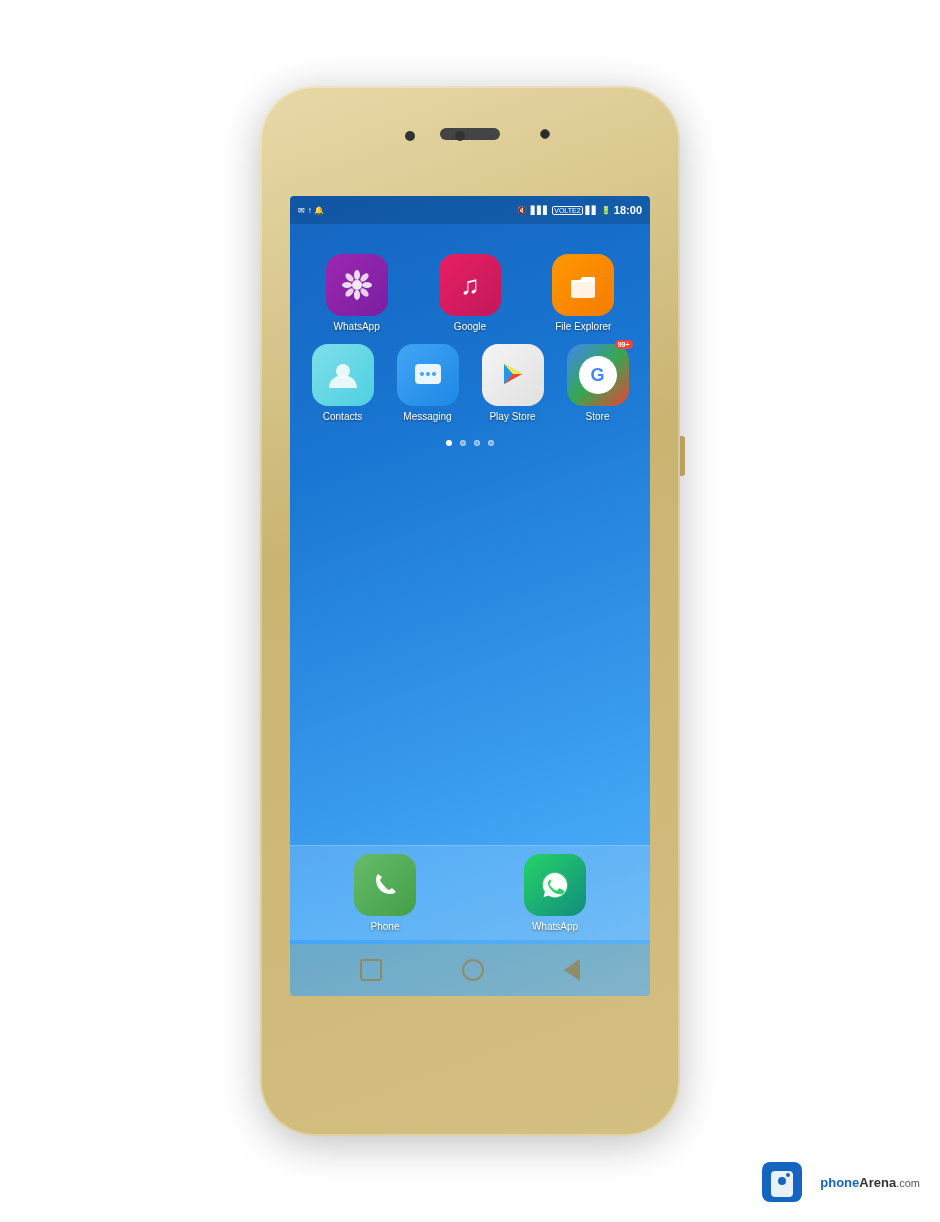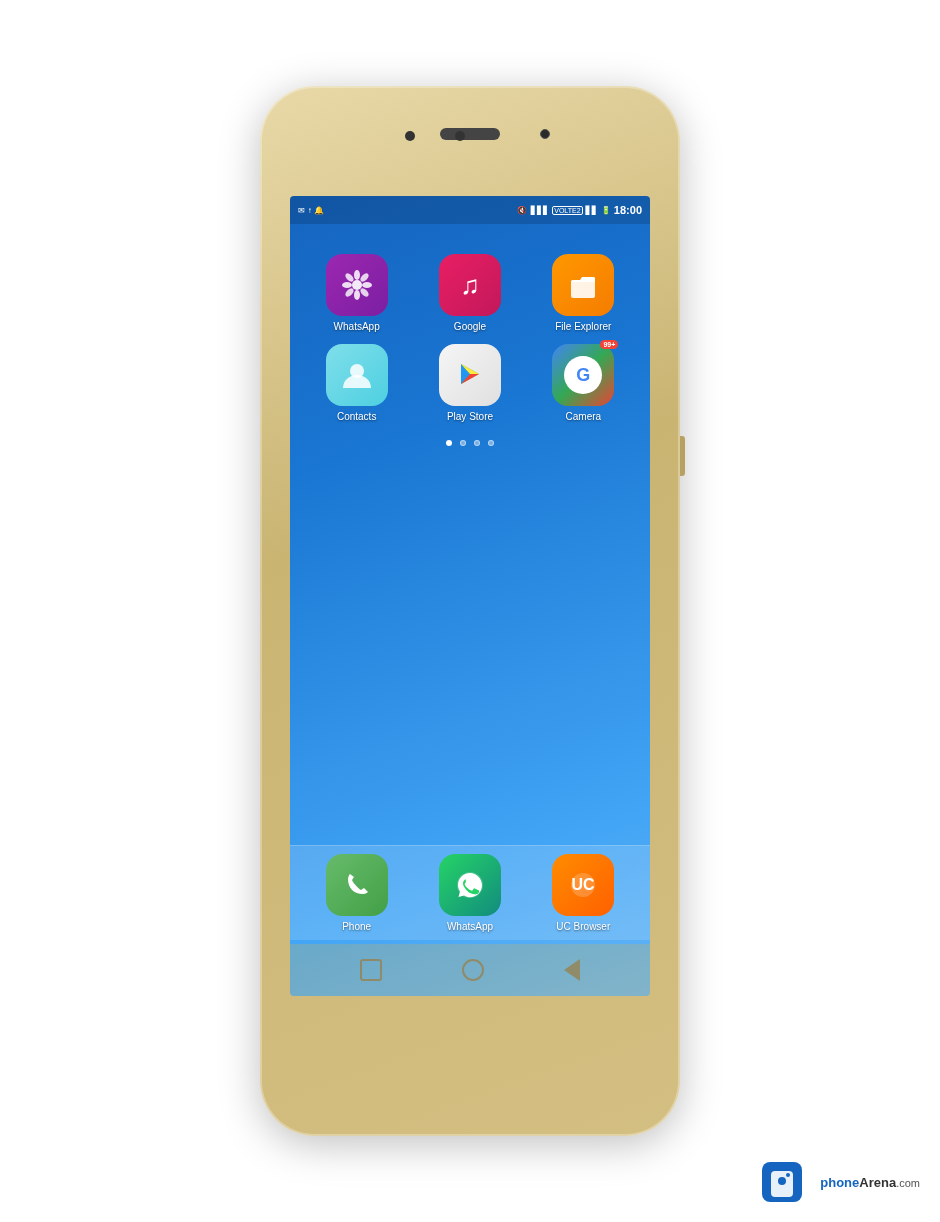--- a/index.html
+++ b/index.html
@@ -434,39 +434,50 @@
           <div class="app-item">
             <div class="app-icon icon-contacts">
               <svg width="34" height="34" viewBox="0 0 34 34" fill="none">
                 <circle cx="17" cy="13" r="7" fill="white" opacity="0.85"></circle>
                 <path d="M3 30 C3 22 10 17 17 17 C24 17 31 22 31 30" fill="white" opacity="0.85"></path>
               </svg>
             </div>
             <span class="app-label">Contacts</span>
           </div>
 
+          <div class="app-item">
+            <div class="app-icon icon-messaging">
+              <svg width="34" height="34" viewBox="0 0 34 34" fill="none">
+                <rect x="4" y="6" width="26" height="20" rx="4" fill="white" opacity="0.9"></rect>
+                <circle cx="11" cy="16" r="2" fill="#42A5F5"></circle>
+                <circle cx="17" cy="16" r="2" fill="#42A5F5"></circle>
+                <circle cx="23" cy="16" r="2" fill="#42A5F5"></circle>
+              </svg>
+            </div>
+            <span class="app-label">Messaging</span>
+          </div>
 
           <div class="app-item">
             <div class="app-icon icon-playstore">
               <svg width="34" height="34" viewBox="0 0 34 34" fill="none">
                 <path d="M8 6 L26 16 L8 26 Z" fill="#4CAF50"></path>
                 <path d="M8 6 L17 16 L8 26 Z" fill="#2196F3"></path>
                 <path d="M8 6 L26 16 L17 16 Z" fill="#FFEB3B"></path>
                 <path d="M8 26 L26 16 L17 16 Z" fill="#F44336"></path>
               </svg>
             </div>
             <span class="app-label">Play Store</span>
           </div>
 
           <div class="app-item">
             <div class="app-icon icon-google" style="background: linear-gradient(135deg, #4285F4 0%, #34A853 50%, #EA4335 100%); position:relative;">
               <div style="background:white; border-radius:50%; width:38px; height:38px; display:flex; align-items:center; justify-content:center; font-size:18px; font-weight:bold; color:#4285F4;">G</div>
               <div class="badge">99+</div>
             </div>
-            <span class="app-label">Camera</span>
+            <span class="app-label">Store</span>
           </div>
 
         </div>
 
       </div>
 
       <div class="page-indicators">
         <div class="dot active"></div>
         <div class="dot inactive"></div>
         <div class="dot inactive"></div>
@@ -489,29 +500,20 @@
           <div class="app-icon icon-whatsapp">
             <svg width="34" height="34" viewBox="0 0 34 34" fill="none">
               <circle cx="17" cy="17" r="13" fill="white" opacity="0.2"></circle>
               <path d="M17 5 C10.4 5 5 10.4 5 17 C5 19.4 5.7 21.7 7 23.6 L5.5 29 L11 27.5 C12.8 28.7 15 29.3 17 29.3 C23.6 29.3 29 23.9 29 17.3 C29 10.7 23.6 5 17 5 Z" fill="white"></path>
               <path d="M13 11 C12.5 11 12 11.5 11.5 12 C11 12.5 10 13.5 10 15.5 C10 17.5 11.5 19.5 11.8 19.9 C12.1 20.3 14.5 24 18.5 25.5 C21.8 26.7 22.5 26.4 23.2 26.3 C23.9 26.2 25.5 25.4 25.8 24.5 C26.1 23.6 26.1 22.8 26 22.6 C25.9 22.4 25.5 22.3 25 22.1 C24.5 21.9 22 20.7 21.6 20.5 C21.2 20.3 21 20.3 20.7 20.7 C20.4 21.1 19.5 22.2 19.3 22.5 C19.1 22.8 18.9 22.8 18.4 22.6 C17.9 22.4 16.3 21.8 14.4 20 C12.9 18.7 11.9 17 11.7 16.5 C11.5 16 11.7 15.8 11.9 15.5 C12.1 15.2 12.3 14.9 12.5 14.6 C12.7 14.3 12.8 14.1 12.9 13.8 C13 13.5 13 13.3 12.9 13 C12.8 12.7 12 10.8 13 11 Z" fill="#25D366"></path>
             </svg>
           </div>
           <span class="app-label">WhatsApp</span>
         </div>
 
-        <div class="app-item">
-          <div class="app-icon icon-ucbrowser">
-            <svg width="34" height="34" viewBox="0 0 34 34" fill="none">
-              <circle cx="17" cy="17" r="12" fill="white" opacity="0.2"></circle>
-              <text x="17" y="22" text-anchor="middle" fill="white" font-size="16" font-weight="bold">UC</text>
-            </svg>
-          </div>
-          <span class="app-label">UC Browser</span>
-        </div>
 
       </div>
 
       <div class="nav-bar">
         <div class="nav-btn square"></div>
         <div class="nav-btn circle"></div>
         <div class="nav-btn triangle"></div>
       </div>
 
     </div>

